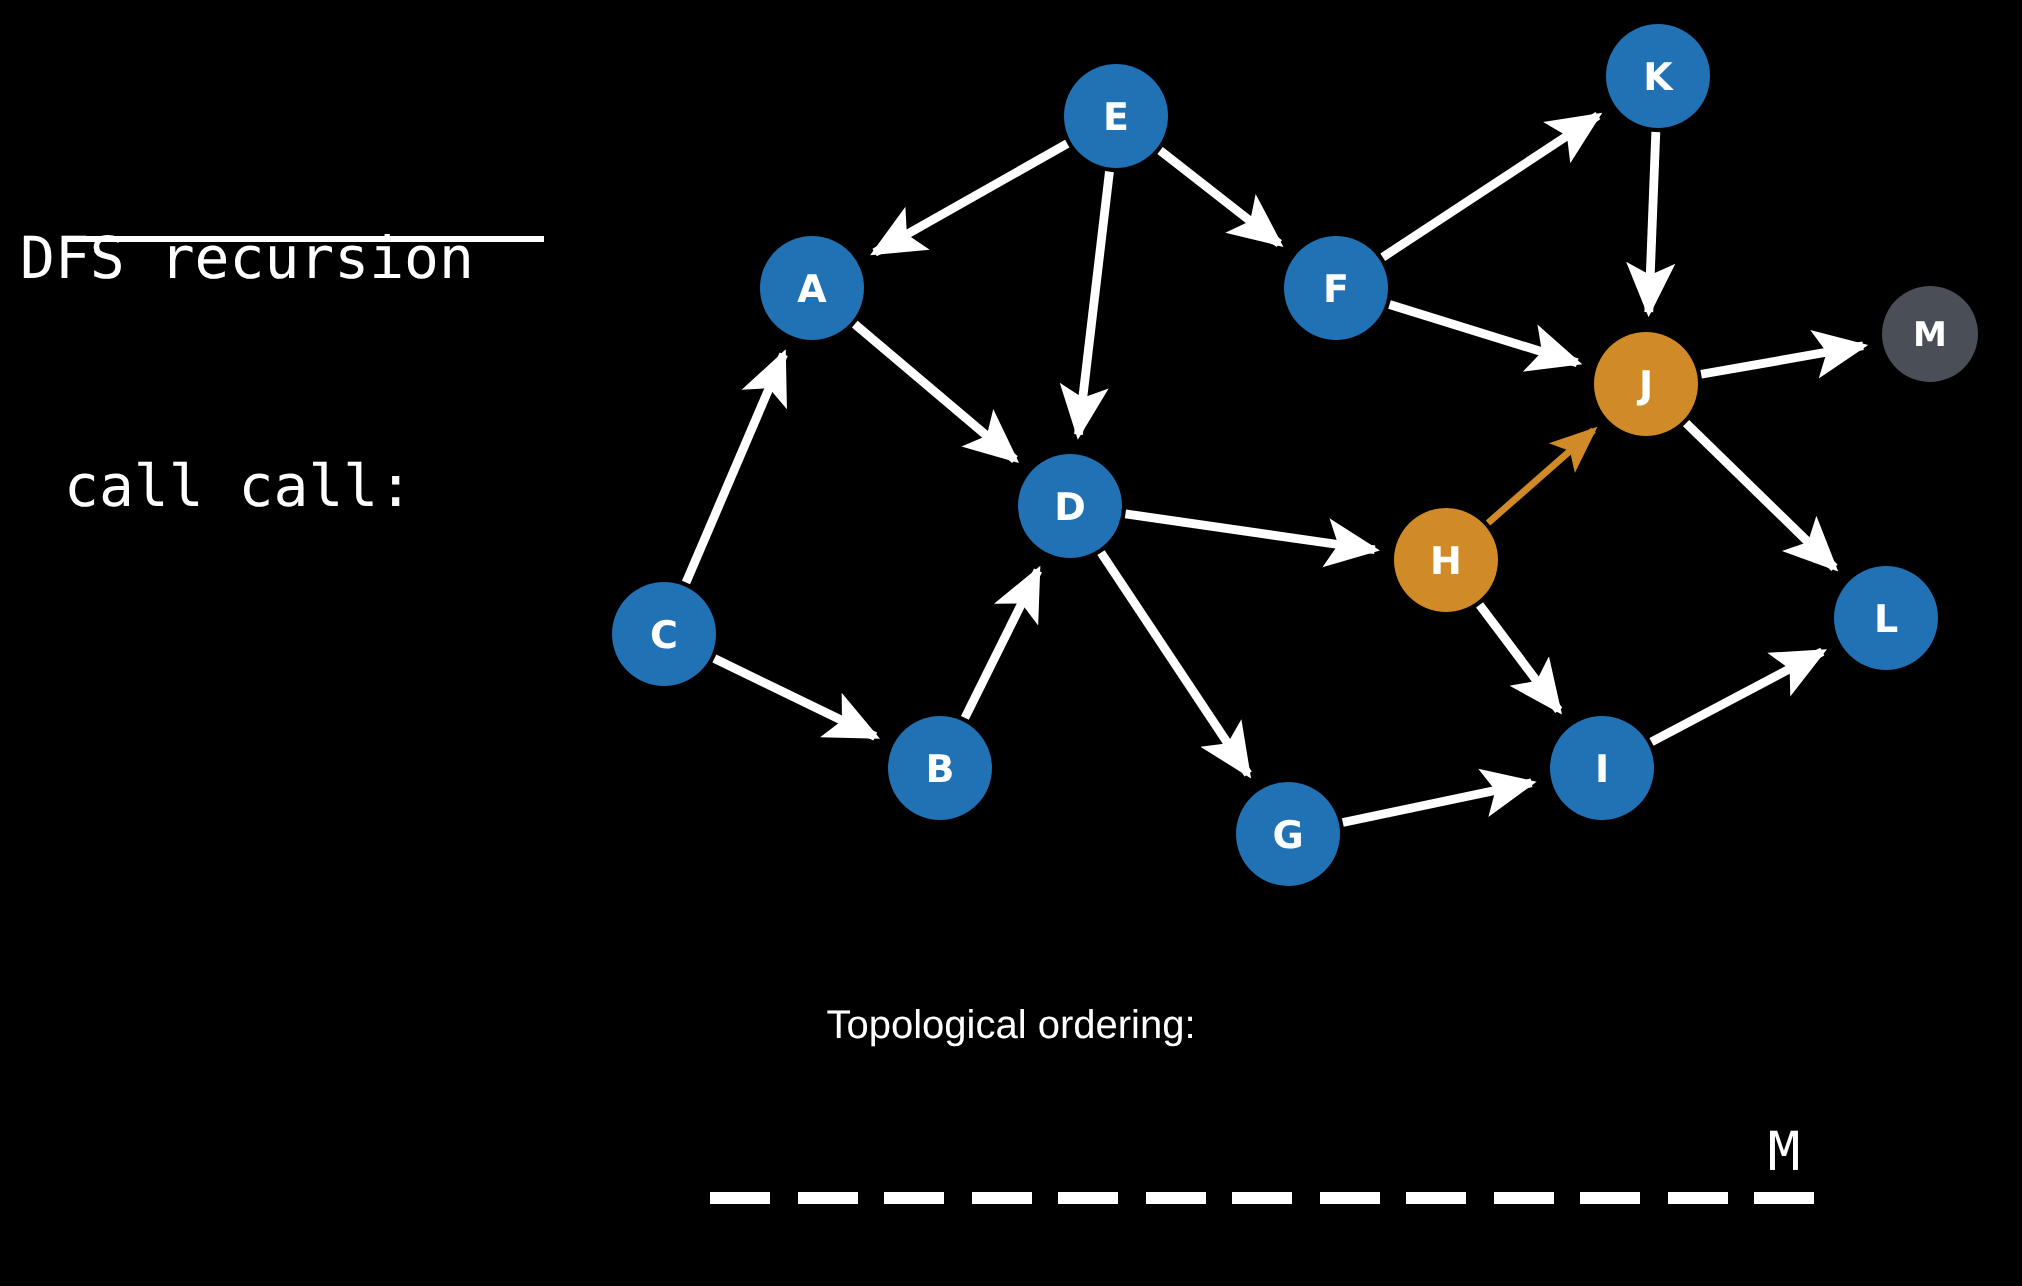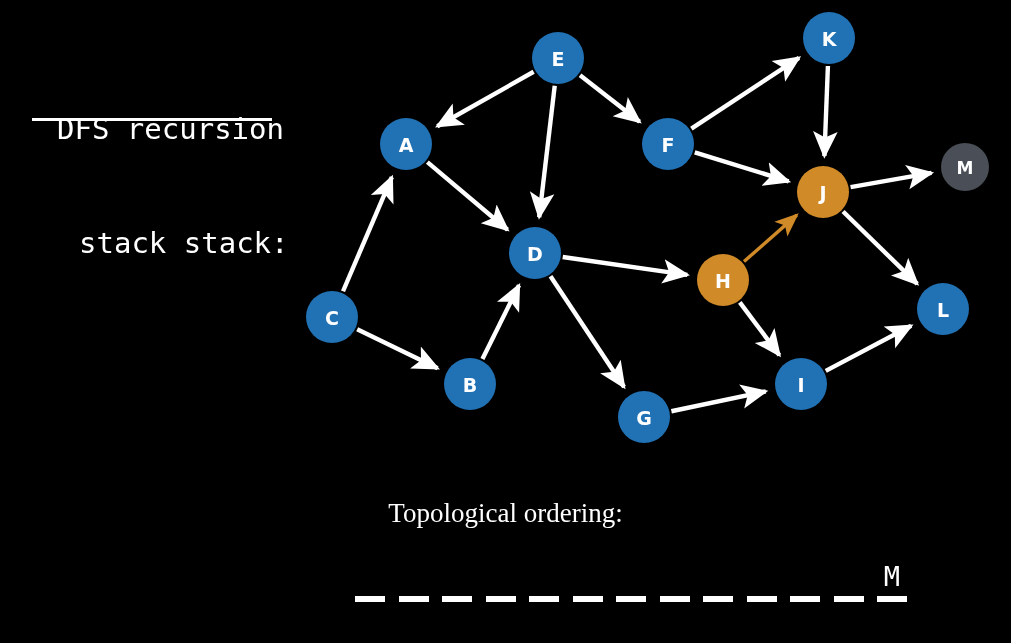--- a/index.html
+++ b/index.html
@@ -30,21 +30,20 @@
     top: 34px;
     width: 330px;
   }
   .callstack-title {
     font-family: "DejaVu Sans Mono", monospace;
     font-size: 29px;
     line-height: 38px;
     color: #ffffff;
     white-space: pre;
     letter-spacing: 0px;
-    margin-left: 47px;
   }
   .cs-line1 { padding-left: 10px; }
   .cs-line2 { padding-left: 32px; }
   .cs-rule {
     position: absolute;
     left: 32px;
     top: 84px;
     width: 240px;
     height: 3px;
     background: #ffffff;
@@ -83,22 +82,22 @@
   }
   .node-label.small { font-size: 17px; }
 
   
   .topo-title {
     position: absolute;
     left: 0;
     top: 496px;
     width: 1011px;
     text-align: center;
-    font-family: Liberation Serif, serif;
-    font-size: 27px;
+    font-family: Liberation Sans, sans-serif;
+    font-size: 20px;
     line-height: 34px;
     color: #ffffff;
     white-space: pre;
   }
   .slots {
     position: absolute;
     left: 355px;
     top: 596px;
     width: 560px;
     height: 10px;
@@ -122,21 +121,21 @@
   }
 </style>
 </head>
 <body>
 
 <div id="stage">
 
   <div class="callstack">
     <div class="callstack-title">
       <div class="cs-line1">DFS recursion</div>
-      <div class="cs-line2">stack stack:</div>
+      <div class="cs-line2">call call:</div>
     </div>
     <div class="cs-rule"></div>
   </div>
 
   <svg class="graph" id="graph-svg" viewBox="0 0 1011 643">
     <defs>
       <marker id="arrow-white" markerWidth="7" markerHeight="7" refX="5.6" refY="3" orient="auto" markerUnits="strokeWidth">
         <path d="M0,0.2 L6.2,3 L0,5.8 L1.4,3 Z" fill="#ffffff"></path>
       </marker>
       <marker id="arrow-active" markerWidth="8" markerHeight="8" refX="6.2" refY="3.2" orient="auto" markerUnits="strokeWidth">

